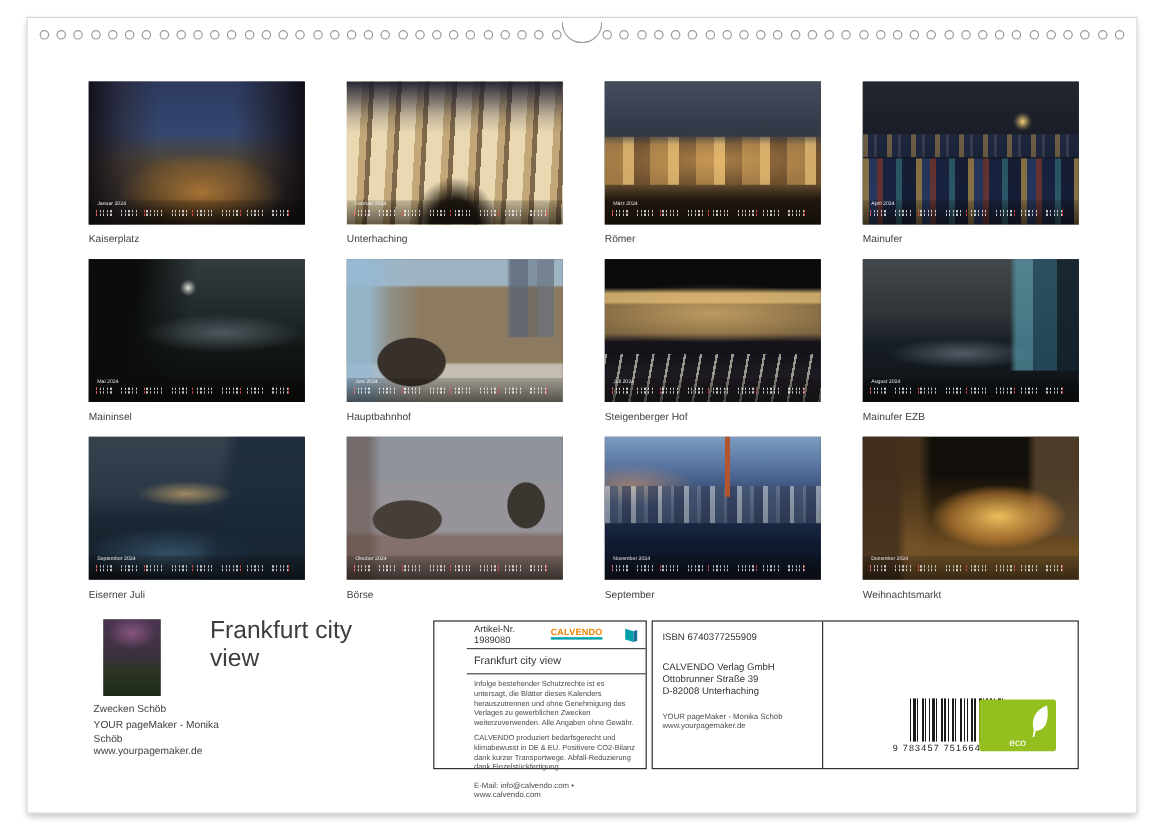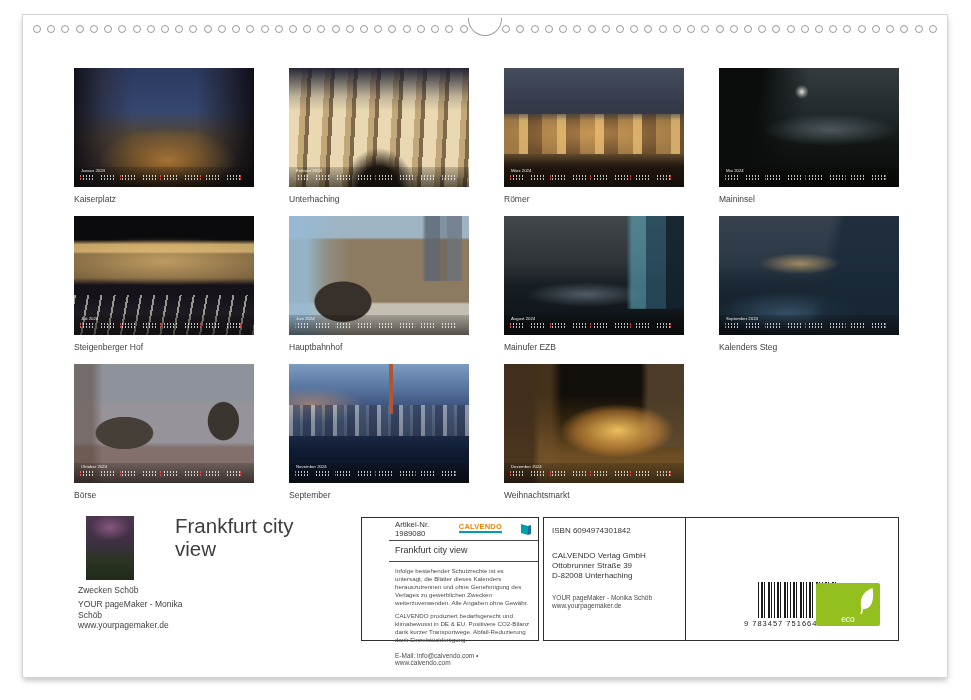--- a/index.html
+++ b/index.html
@@ -222,74 +222,84 @@
         <div class="photo ph-roemer">
           <div class="cal-strip">
             <div class="cal-month">März 2024</div>
             <div class="cal-dots"></div>
             <div class="cal-dots"></div>
           </div>
         </div>
         <div class="caption">Römer</div>
       </div>
 
+      <div class="cell">
+        <div class="photo ph-mainufer">
+          <div class="cal-strip">
+            <div class="cal-month">April 2024</div>
+            <div class="cal-dots"></div>
+            <div class="cal-dots"></div>
+          </div>
+        </div>
+        <div class="caption">Mainufer</div>
+      </div>
 
       <div class="cell">
         <div class="photo ph-maininsel">
           <div class="cal-strip">
             <div class="cal-month">Mai 2024</div>
             <div class="cal-dots"></div>
             <div class="cal-dots"></div>
           </div>
         </div>
         <div class="caption">Maininsel</div>
       </div>
 
       <div class="cell">
+        <div class="photo ph-hauptbahnhof">
+          <div class="cal-strip">
+            <div class="cal-month">Juni 2024</div>
+            <div class="cal-dots"></div>
+            <div class="cal-dots"></div>
+          </div>
+        </div>
+        <div class="caption">Hauptbahnhof</div>
+      </div>
+
+      <div class="cell">
         <div class="photo ph-steigenberger">
           <div class="cal-strip">
             <div class="cal-month">Juli 2024</div>
             <div class="cal-dots"></div>
             <div class="cal-dots"></div>
           </div>
         </div>
         <div class="caption">Steigenberger Hof</div>
       </div>
 
       <div class="cell">
-        <div class="photo ph-hauptbahnhof">
-          <div class="cal-strip">
-            <div class="cal-month">Juni 2024</div>
-            <div class="cal-dots"></div>
-            <div class="cal-dots"></div>
-          </div>
-        </div>
-        <div class="caption">Hauptbahnhof</div>
-      </div>
-
-      <div class="cell">
         <div class="photo ph-ezb">
           <div class="cal-strip">
             <div class="cal-month">August 2024</div>
             <div class="cal-dots"></div>
             <div class="cal-dots"></div>
           </div>
         </div>
         <div class="caption">Mainufer EZB</div>
       </div>
 
       <div class="cell">
         <div class="photo ph-eisernersteg">
           <div class="cal-strip">
             <div class="cal-month">September 2024</div>
             <div class="cal-dots"></div>
             <div class="cal-dots"></div>
           </div>
         </div>
-        <div class="caption">Kalenders Steg</div>
+        <div class="caption">Eiserner Juli</div>
       </div>
 
       <div class="cell">
         <div class="photo ph-boerse">
           <div class="cal-strip">
             <div class="cal-month">Oktober 2024</div>
             <div class="cal-dots"></div>
             <div class="cal-dots"></div>
           </div>
         </div>
@@ -347,21 +357,21 @@
       <div class="info-title">Frankfurt city view</div>
       <div class="info-legal">
         <p>Infolge bestehender Schutzrechte ist es untersagt, die Blätter dieses Kalenders herauszutrennen und ohne Genehmigung des Verlages zu gewerblichen Zwecken weiterzuverwenden. Alle Angaben ohne Gewähr.</p>
         <p>CALVENDO produziert bedarfsgerecht und klimabewusst in DE &amp; EU. Positivere CO2-Bilanz dank kurzer Transportwege. Abfall-Reduzierung dank Einzelstückfertigung.</p>
       </div>
       <div class="info-contact">E-Mail: info@calvendo.com • www.calvendo.com</div>
     </div>
 
     <div class="pub-box">
       <div class="pub-left">
-        <div class="pub-isbn">ISBN 6094974301842</div>
+        <div class="pub-isbn">ISBN 6740377255909</div>
         <div class="pub-addr">
           <div>CALVENDO Verlag GmbH</div>
           <div>Ottobrunner Straße 39</div>
           <div>D-82008 Unterhaching</div>
         </div>
         <div class="pub-maker">
           <div>YOUR pageMaker - Monika Schöb</div>
           <div>www.yourpagemaker.de</div>
         </div>
       </div>

